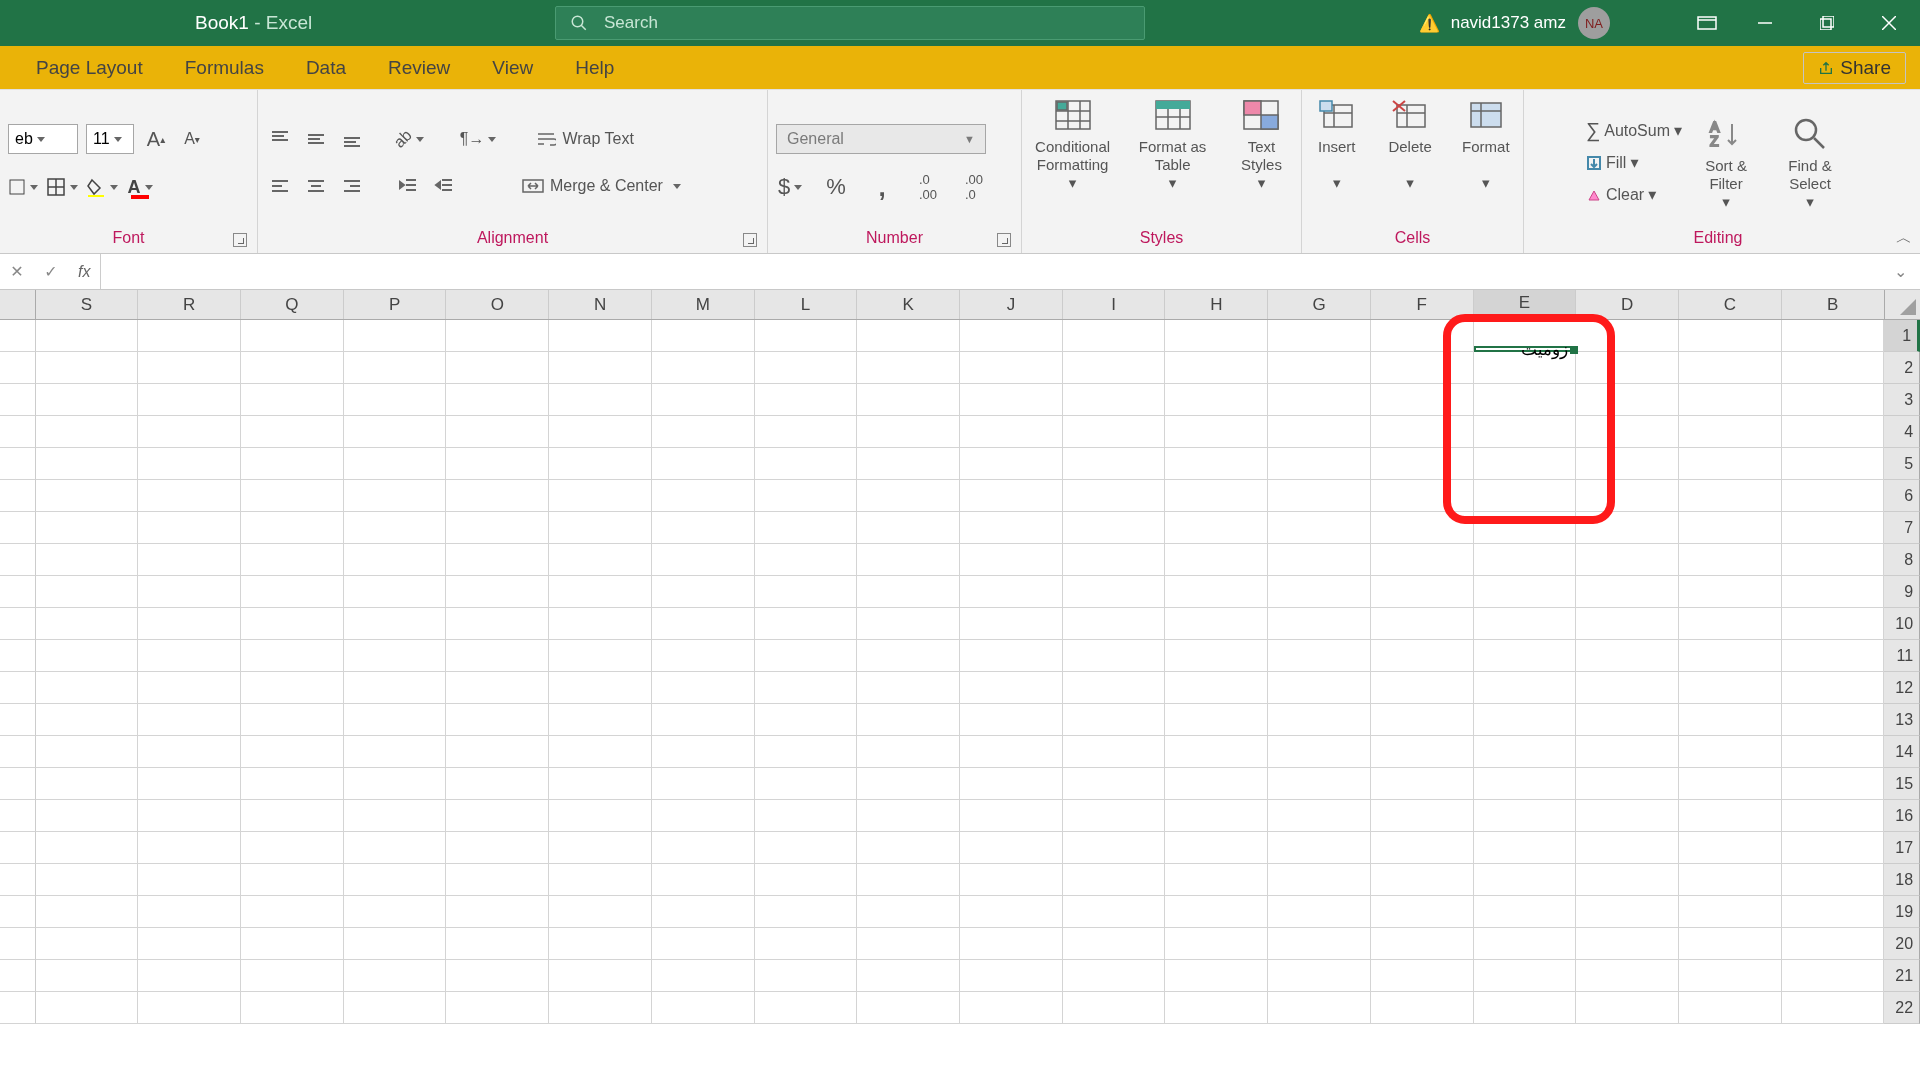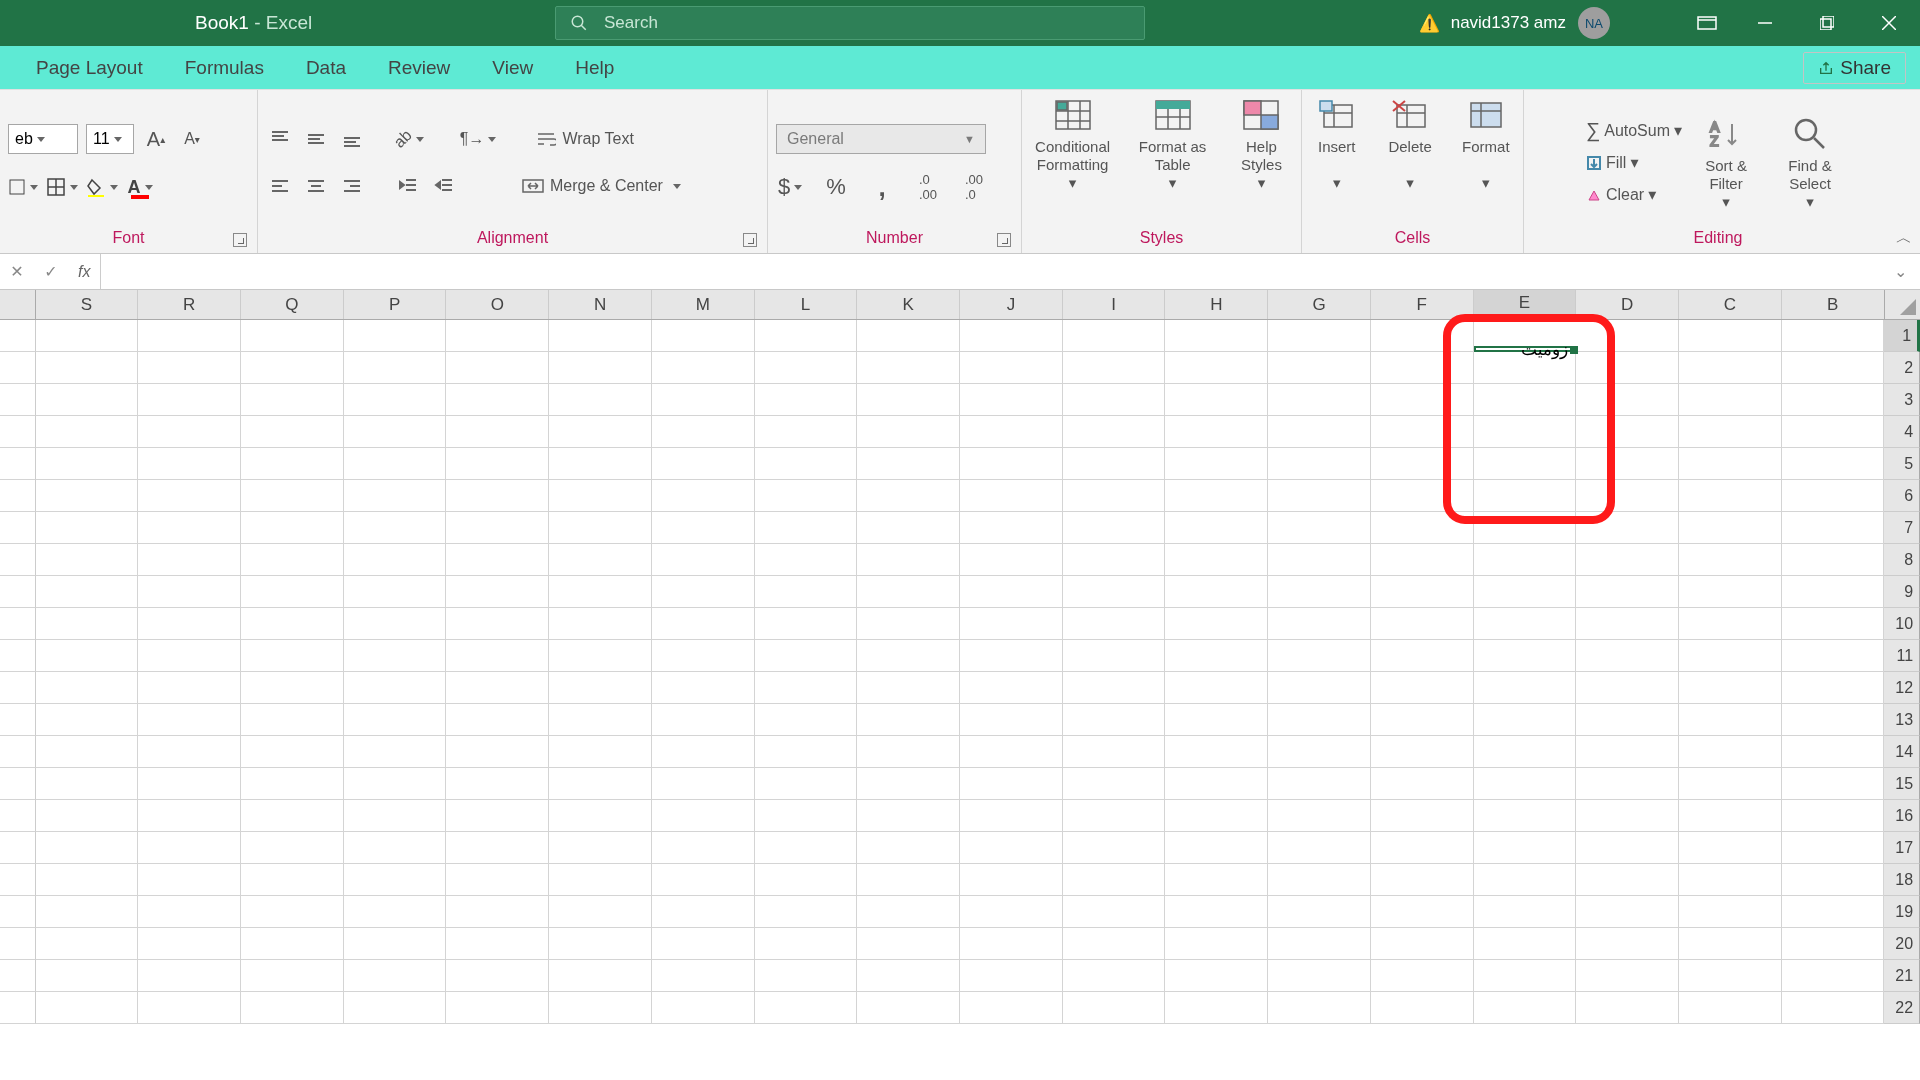--- a/index.html
+++ b/index.html
@@ -4,25 +4,25 @@
 <style>
 *{box-sizing:border-box;margin:0;padding:0;font-family:"Segoe UI",Arial,sans-serif}
 body{width:1920px;height:1080px;overflow:hidden;background:#fff;user-select:none}
 .titlebar{height:46px;background:#217346;display:flex;align-items:center;color:#fff;position:relative}
 .titlebar .title{position:absolute;left:195px;font-size:19px;color:#fff}
 .titlebar .title .sub{color:#c8e6d5}
 .searchbox{position:absolute;left:555px;width:590px;height:34px;background:#2e8057;border:1px solid #4a9b72;border-radius:2px;display:flex;align-items:center;padding:0 14px;color:#c8e6d5;font-size:17px;top:6px}
 .searchbox svg{margin-right:16px}
 .userarea{position:absolute;right:310px;display:flex;align-items:center;color:#fff;font-size:17px}
 .userarea .warn{margin-right:10px}
-.userarea .avatar{width:32px;height:32px;border-radius:50%;background:#9e9e9e;display:flex;align-items:center;justify-content:center;font-size:13px;margin-left:12px;color:#0c4a6e}
+.userarea .avatar{width:32px;height:32px;border-radius:50%;background:#9e9e9e;display:flex;align-items:center;justify-content:center;font-size:13px;margin-left:12px;color:#7f1d1d}
 .winctrl{position:absolute;right:0;display:flex;height:46px}
 .winctrl .btn{width:62px;display:flex;align-items:center;justify-content:center;color:#fff}
 .winctrl .btn.ribmode{width:54px}
-.tabbar{height:44px;background:#5eead4;display:flex;align-items:center;padding-left:36px;border-bottom:1px solid #e1e1e1;position:relative}
+.tabbar{height:44px;background:#eab308;display:flex;align-items:center;padding-left:36px;border-bottom:1px solid #e1e1e1;position:relative}
 .tabbar .tab{font-size:19px;color:#444;margin-right:42px;cursor:pointer}
 .sharebtn{position:absolute;right:14px;top:6px;border:1px solid #c4c4c4;padding:4px 14px;display:flex;align-items:center;font-size:19px;color:#333;border-radius:2px}
 .sharebtn svg{margin-right:6px}
 .ribbon{height:164px;background:#f3f3f3;border-bottom:1px solid #c8c8c8;display:flex;position:relative}
 .group{border-right:1px solid #d4d4d4;display:flex;flex-direction:column;justify-content:space-between;padding:6px 8px 2px}
 .group .label{text-align:center;font-size:16px;color:#be185d;padding-bottom:4px;position:relative}
 .group .dlg{position:absolute;right:2px;bottom:4px;width:14px;height:14px;border:1px solid #888;display:flex;align-items:center;justify-content:center}
 .group .dlg::after{content:"";width:5px;height:5px;border-right:1px solid #666;border-bottom:1px solid #666;position:absolute;right:2px;bottom:2px}
 .ctrls{display:flex;flex-direction:column;gap:19px;flex:1;justify-content:center}
 .row{display:flex;align-items:center;gap:8px}
@@ -291,21 +291,21 @@
               <line x1="14" y1="10" x2="14" y2="30"></line>
               <line x1="26" y1="10" x2="26" y2="30"></line>
             </svg>
           </div><span>Format as Table</span> ▾</div>
       <div class="bigbtn" style="width:74px"><div class="ico">
             <svg width="38" height="32" fill="none" stroke="#666" stroke-width="1.5">
               <rect x="2" y="2" width="34" height="28"></rect>
               <rect x="2" y="2" width="17" height="14" fill="#e8a"></rect>
               <rect x="19" y="16" width="17" height="14" fill="#8ad"></rect>
             </svg>
-          </div><span>Help Styles</span> ▾</div>
+          </div><span>Text Styles</span> ▾</div>
     </div>
     <div class="label">Styles</div>
   </div>
 
   <div class="group" style="width:222px">
     <div class="ctrls" style="flex-direction:row;align-items:flex-start;justify-content:center">
       <div class="bigbtn" style="width:66px"><div class="ico">
             <svg width="38" height="32" fill="none" stroke="#666" stroke-width="1.5">
               <rect x="6" y="6" width="28" height="22"></rect>
               <line x1="6" y1="14" x2="34" y2="14"></line>

